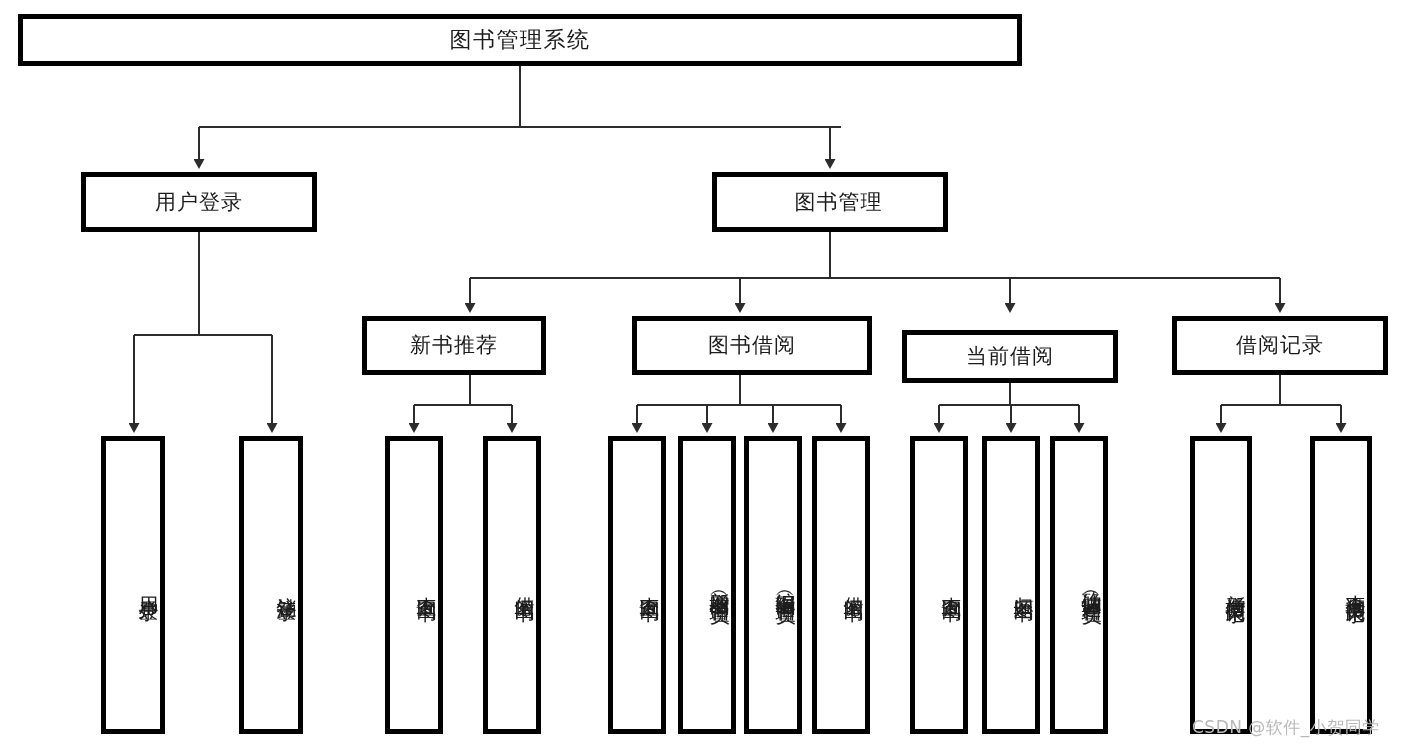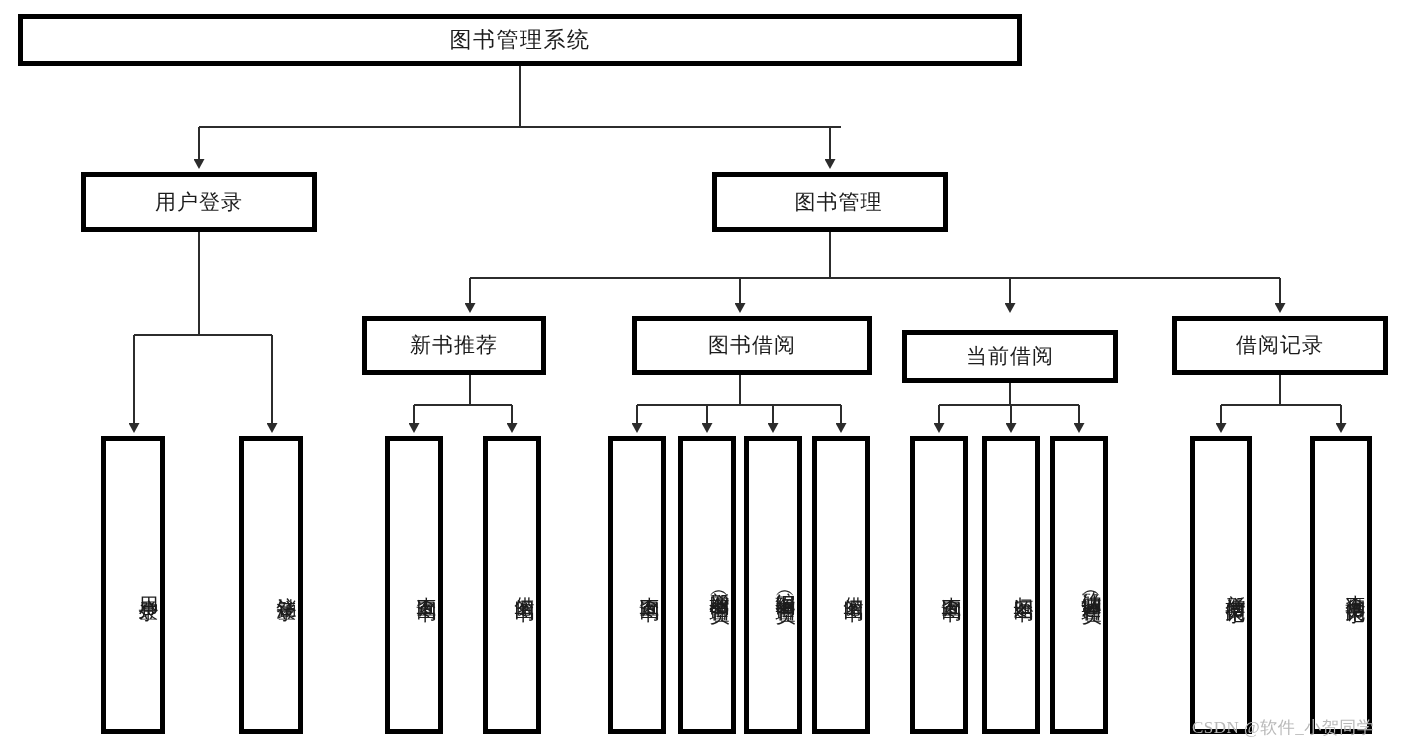--- a/index.html
+++ b/index.html
@@ -59,21 +59,20 @@
     text-orientation: upright;
     white-space: nowrap;
   }
   .watermark {
     position: absolute;
     font-size: 17px;
     color: #b9b9b9;
     letter-spacing: 0.5px;
     white-space: nowrap;
     user-select: none;
-    font-family: Liberation Serif, serif;
   }
 </style>
 </head>
 <body>
 
 <div id="canvas">
 
   <svg id="wires" viewBox="0 0 1405 747" xmlns="http://www.w3.org/2000/svg">
     <defs>
       <marker id="arr" markerWidth="10" markerHeight="11" refX="1" refY="5.5" orient="auto" markerUnits="userSpaceOnUse">

